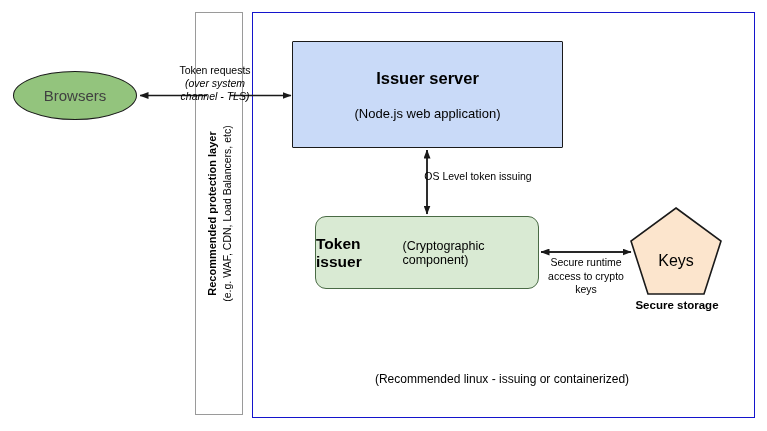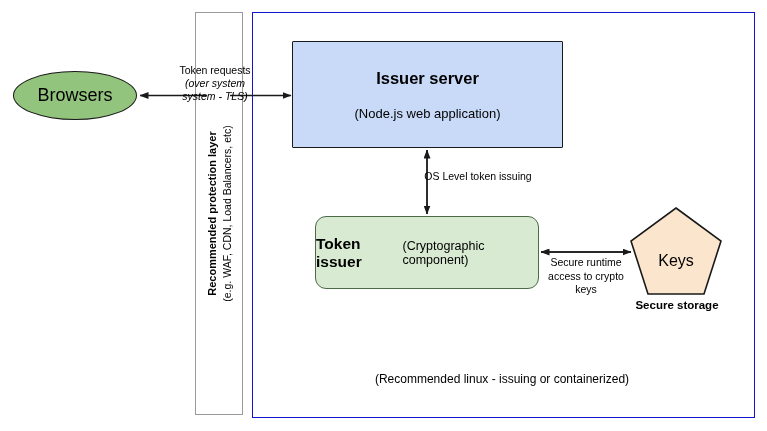--- a/index.html
+++ b/index.html
@@ -67,21 +67,21 @@
     width: 124px;
     height: 49px;
     background: #93c47d;
     border: 1.6px solid #1a1a1a;
     border-radius: 50%;
     display: flex;
     align-items: center;
     justify-content: center;
     box-sizing: border-box;
   }
-  #browsers .lbl { font-size: 18px; color: #000000; }
+  #browsers .lbl { font-size: 15px; color: #404040; }
 
   
   #issuer-server {
     left: 292px;
     top: 41px;
     width: 271px;
     height: 107px;
     background: #c9daf8;
     border: 1.6px solid #1a1a1a;
     border-radius: 1px;
@@ -226,21 +226,21 @@
     </div>
   </div>
 
   <div class="abs" id="browsers">
     <span class="lbl">Browsers</span>
   </div>
 
   <div class="abs" id="token-requests-label">
     <span class="l1">Token requests</span>
     <span class="l2">(over system</span>
-    <span class="l3">system - TLS)</span>
+    <span class="l3">channel - TLS)</span>
   </div>
 
   <div class="abs" id="issuer-server">
     <div class="t1">Issuer server</div>
     <div class="t2">(Node.js web application)</div>
   </div>
 
   <div class="abs" id="os-token-label">OS Level token issuing</div>
 
   <div class="abs" id="token-issuer">

